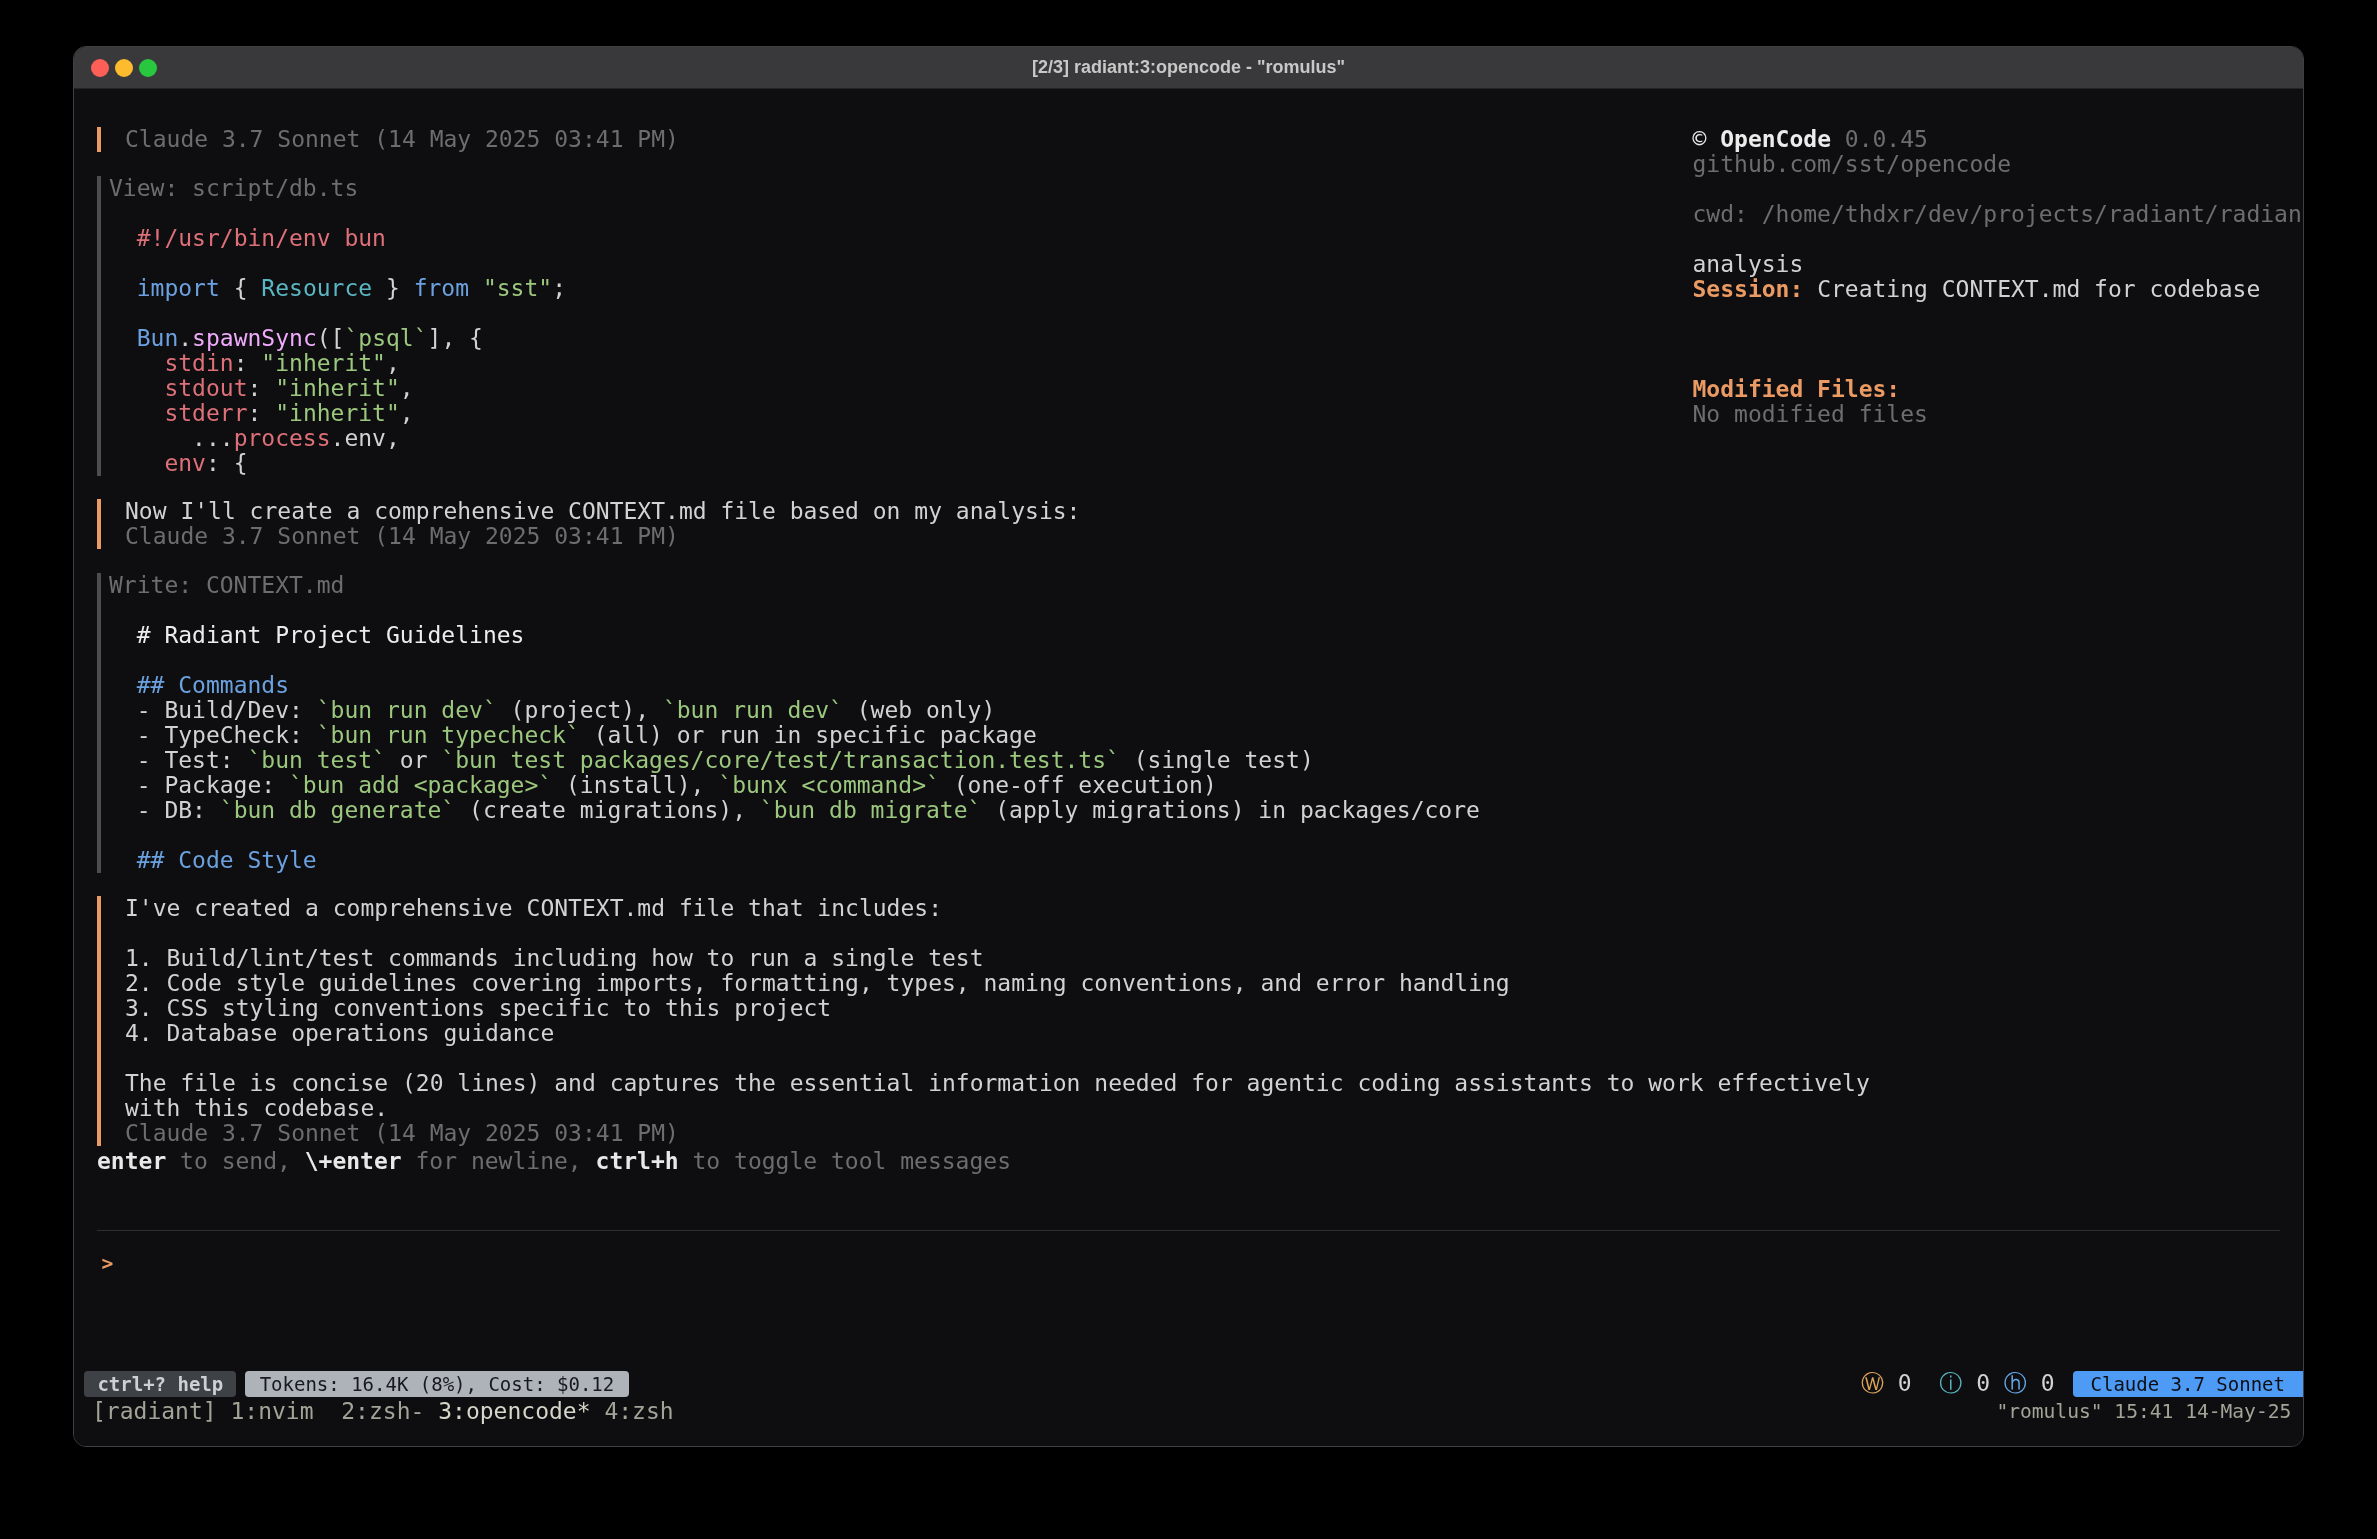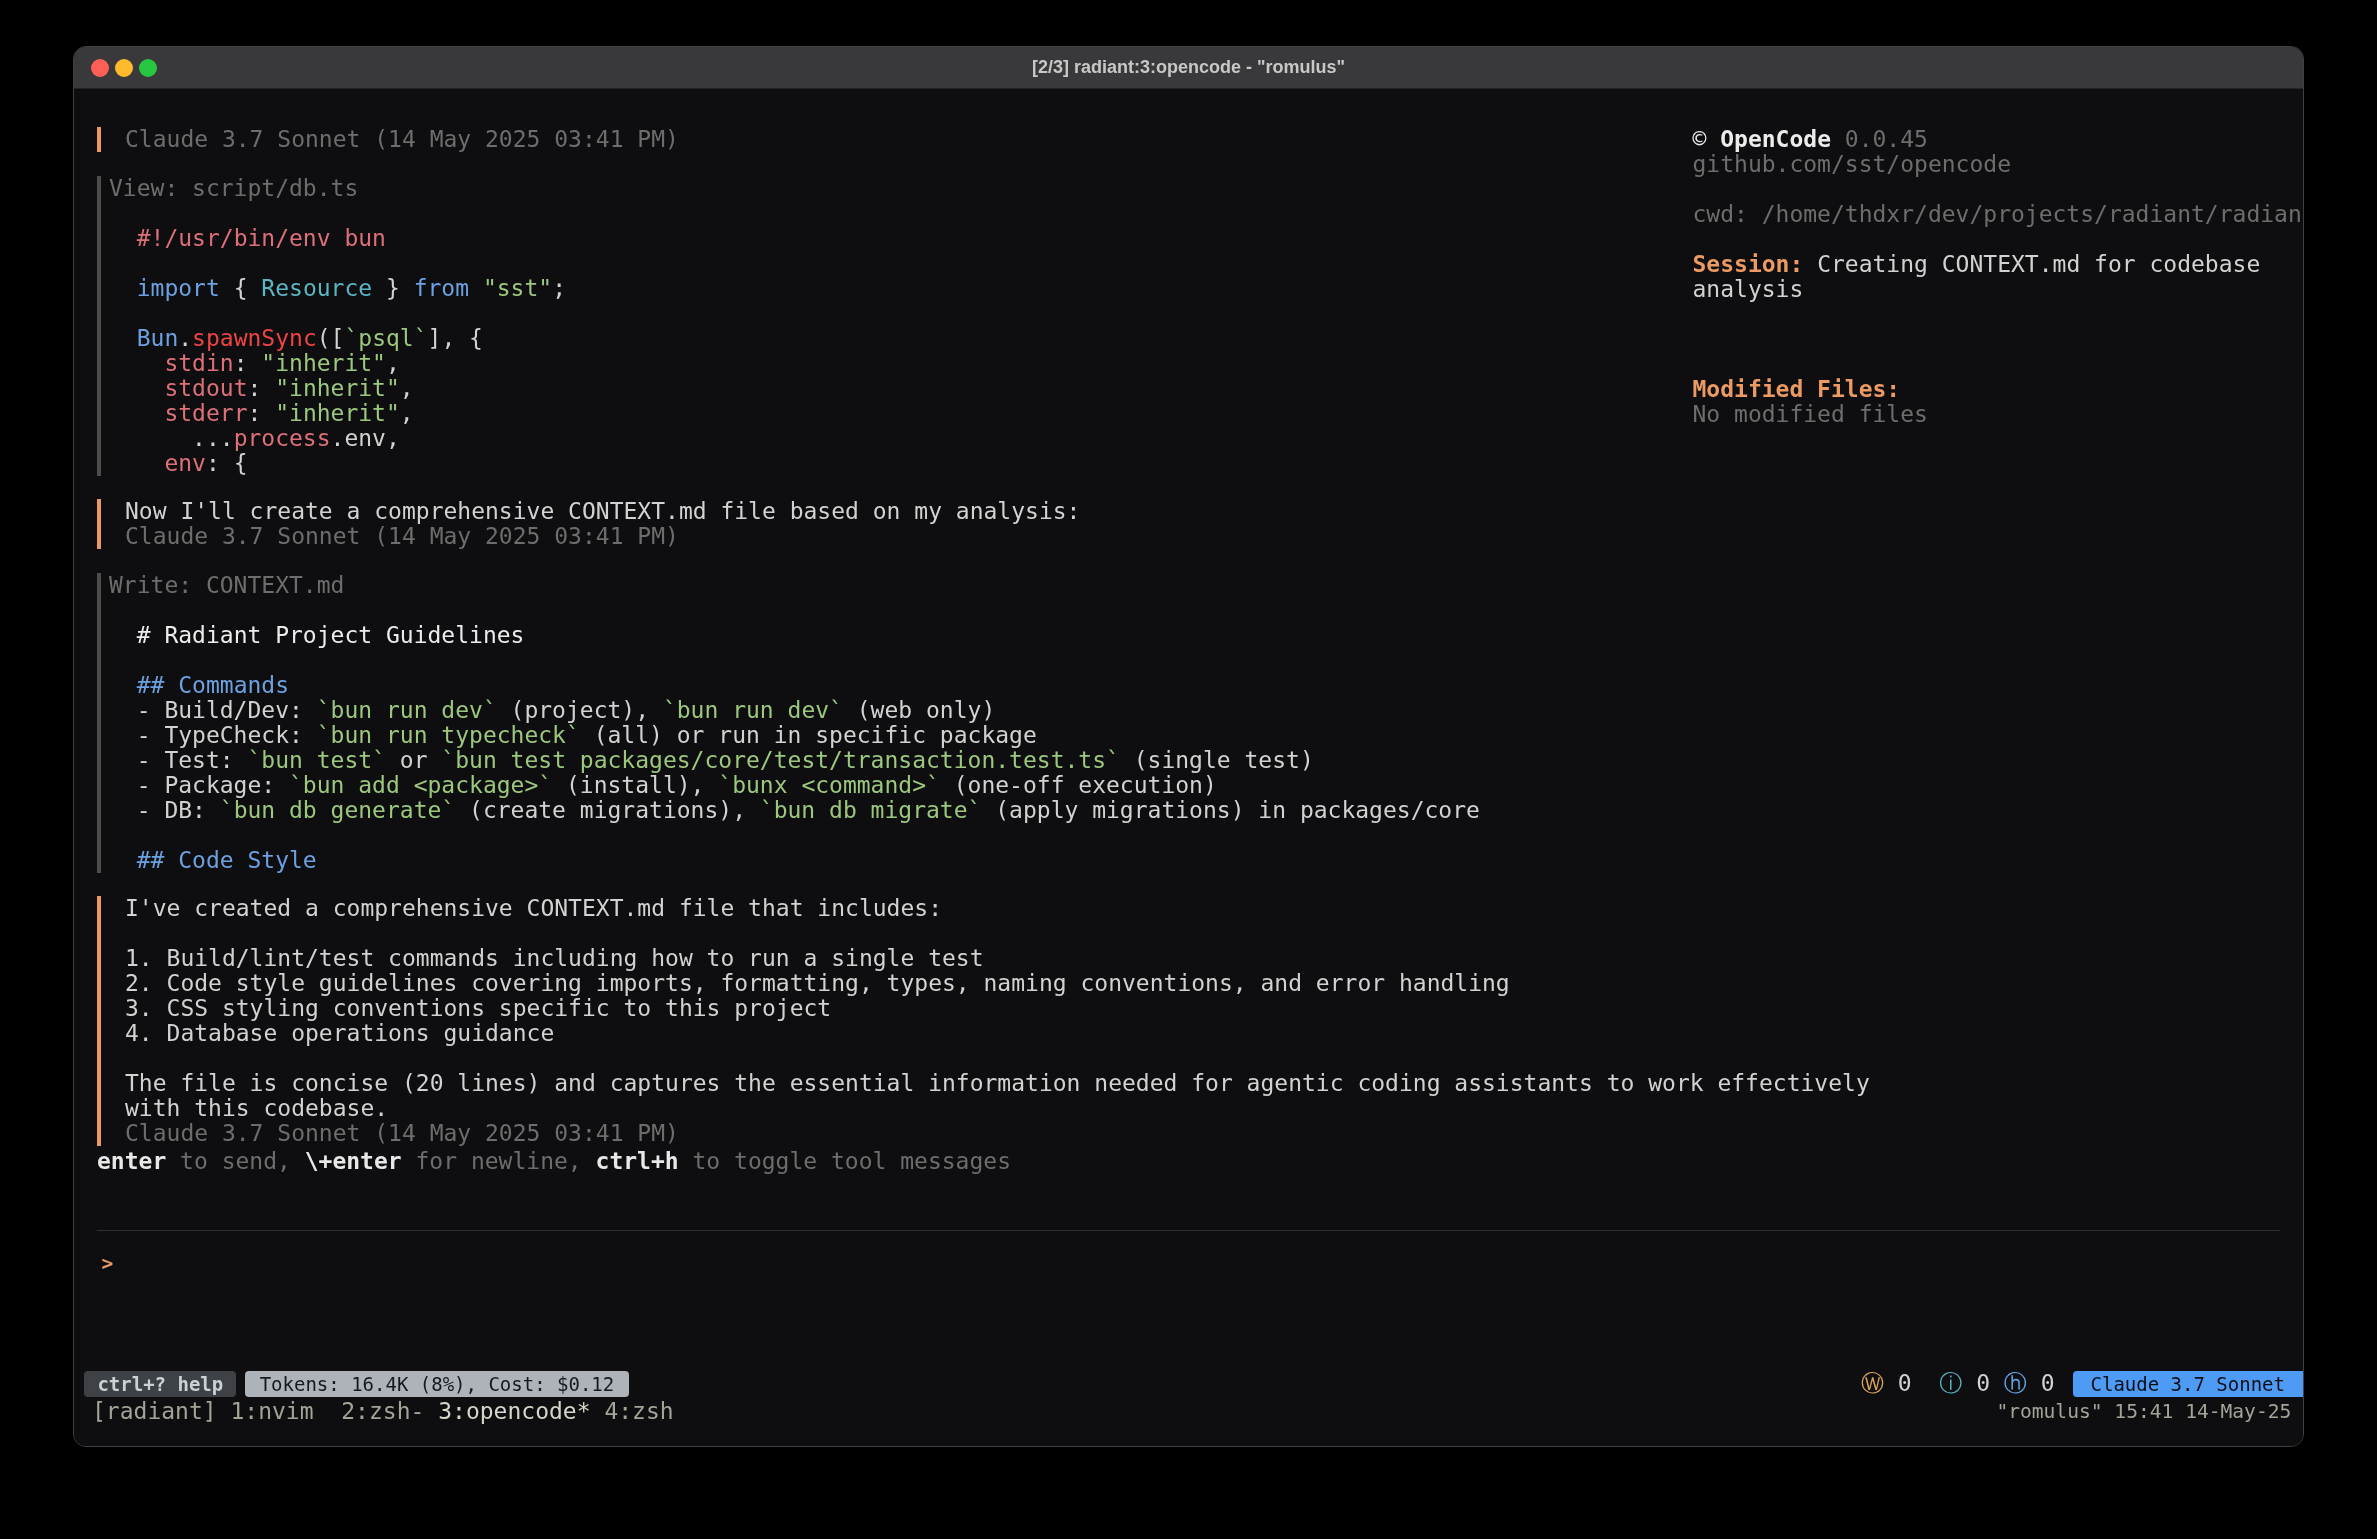--- a/index.html
+++ b/index.html
@@ -34,21 +34,21 @@
   .msg.b-gray   { border-left-color:#4d4d4d;padding-left:8px; }
 
   
   .c-text   { color:#d2d2d2; }
   .c-dim    { color:#6d6d6d; }
   .c-bright { color:#ececec; }
   .c-red    { color:#dd7078; }
   .c-kw     { color:#6ca1e0; }
   .c-str    { color:#9cc87e; }
   .c-teal   { color:#5ab6c2; }
-  .c-fn     { color:#ef4444; }
+  .c-fn     { color:#f0abfc; }
   .c-key    { color:#e8e8e8; font-weight:bold; }
   .c-orangebold { color:#ea9a62; font-weight:bold; }
   .c-boldwhite  { color:#ececec; font-weight:bold; }
   .c-warn  { color:#d9a35a; }
   .c-info  { color:#58b5c0; }
   .c-hintc { color:#66a8e8; }
   .c-tmux    { color:#a3a398; }
   .c-tmuxcur { color:#d6d6ca; }
 
   .hint { position:absolute; left:23px; top:1060px; }
@@ -140,22 +140,22 @@
             <div class="line"><span class="c-text">with this codebase.</span></div>
             <div class="line"><span class="c-dim">Claude 3.7 Sonnet (14 May 2025 03:41 PM)</span></div>
           </div>
         </div>
       <div class="sidebar" id="sidebar">
           <div class="line"><span class="c-bright">© </span><span class="c-boldwhite">OpenCode</span><span class="c-dim"> 0.0.45</span></div>
           <div class="line"><span class="c-dim">github.com/sst/opencode</span></div>
           <div class="line">&nbsp;</div>
           <div class="line"><span class="c-dim">cwd: /home/thdxr/dev/projects/radiant/radiant</span></div>
           <div class="line">&nbsp;</div>
+          <div class="line"><span class="c-text">analysis</span></div>
           <div class="line"><span class="c-orangebold">Session:</span><span class="c-text"> Creating CONTEXT.md for codebase</span></div>
-          <div class="line"><span class="c-text">analysis</span></div>
           <div class="line">&nbsp;</div>
           <div class="line">&nbsp;</div>
           <div class="line">&nbsp;</div>
           <div class="line"><span class="c-orangebold">Modified Files:</span></div>
           <div class="line"><span class="c-dim">No modified files</span></div>
         </div>
     </div>
 
     <div class="hint" id="hint">
         <div class="line"><span class="c-key">enter</span><span class="c-dim"> to send, </span><span class="c-key">\+enter</span><span class="c-dim"> for newline, </span><span class="c-key">ctrl+h</span><span class="c-dim"> to toggle tool messages</span></div>

